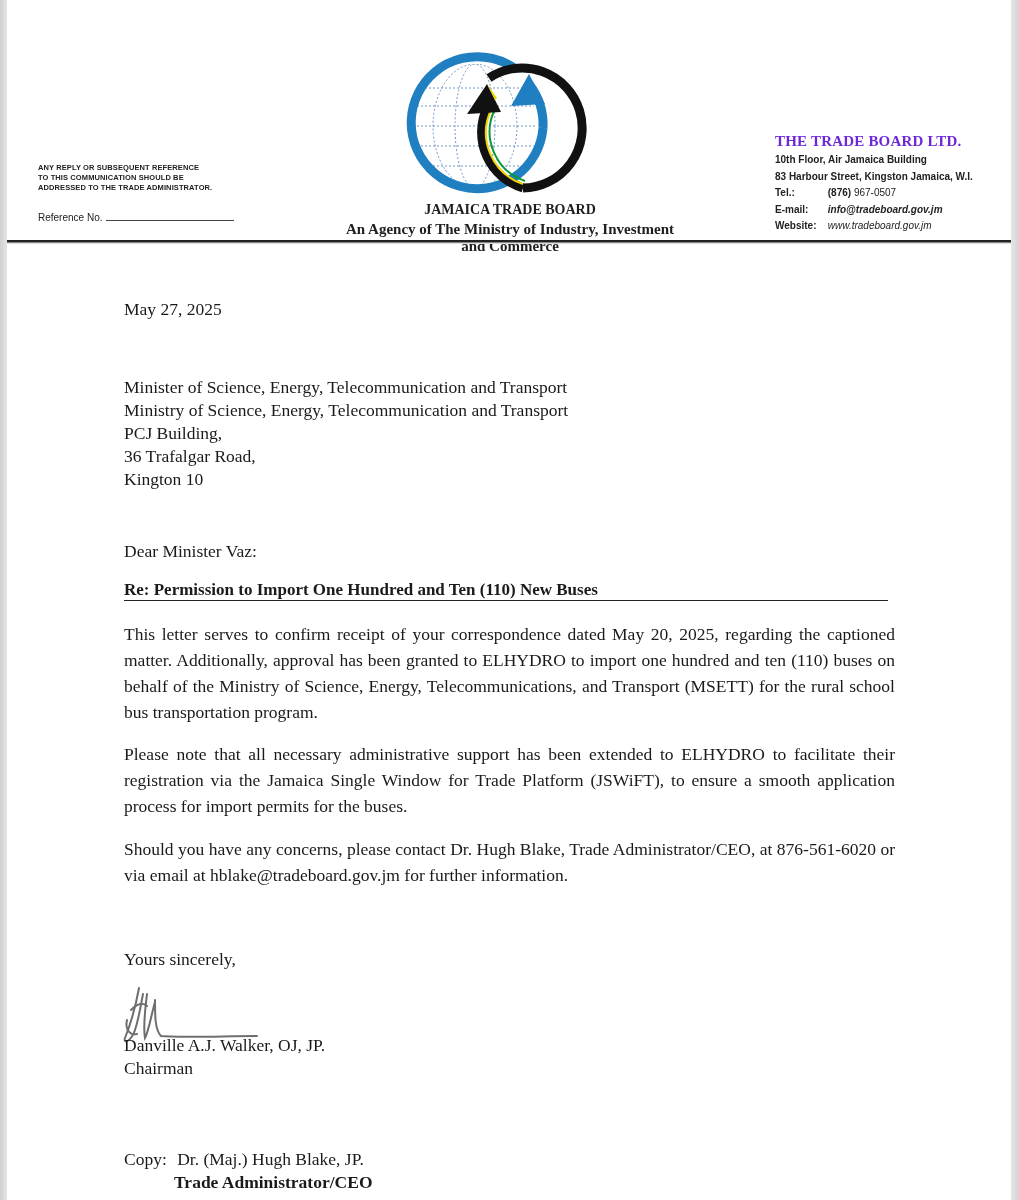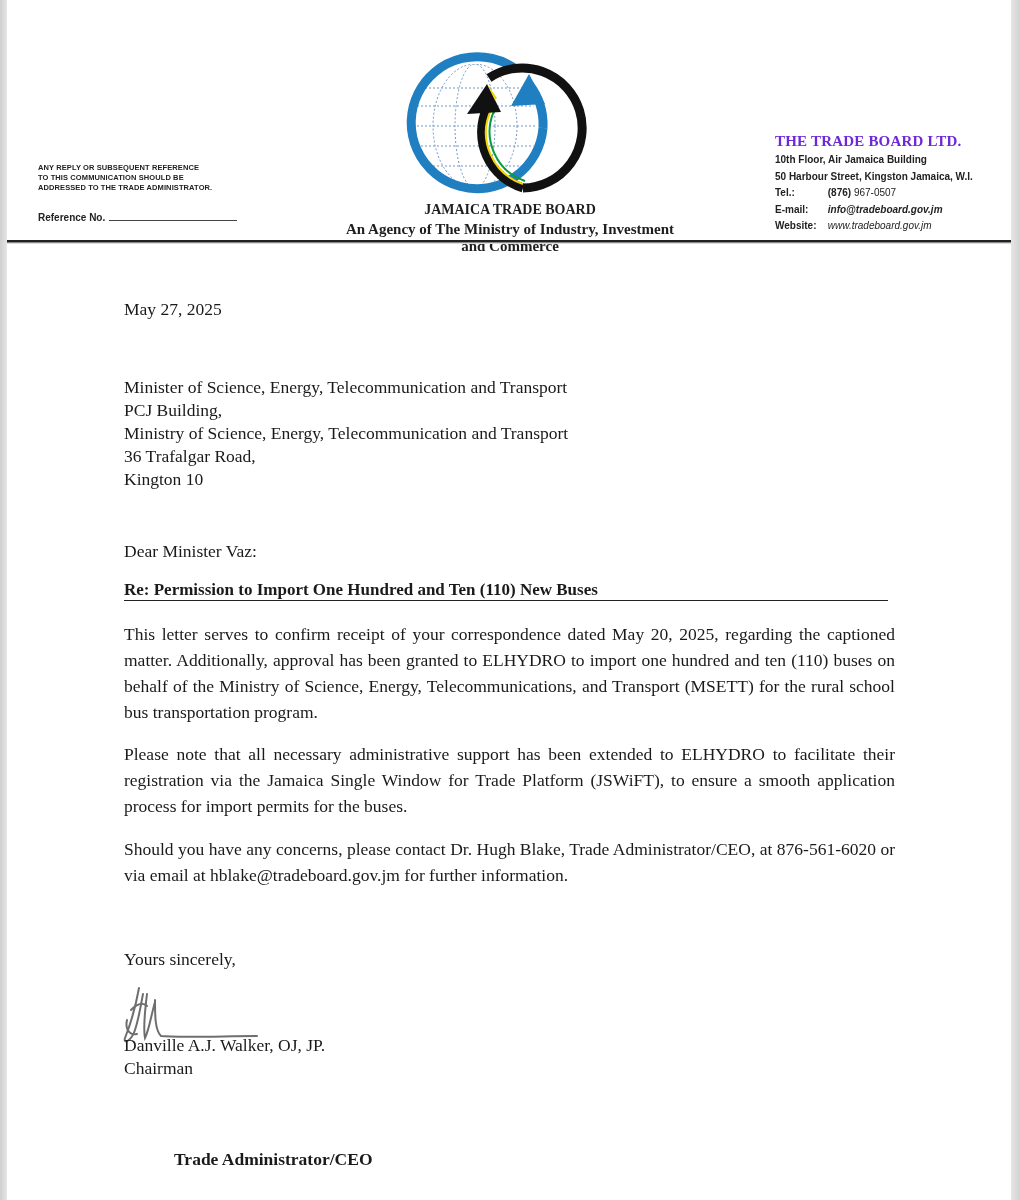--- a/index.html
+++ b/index.html
@@ -6,21 +6,21 @@
   body {
     width: 1019px; height: 1200px; position: relative; overflow: hidden;
     background: #ffffff;
     font-family: "Liberation Serif", serif;
     color: #1a1a1a;
   }
   .edge-left { position: absolute; left: 0; top: 0; width: 7px; height: 1200px; background: linear-gradient(90deg,#cfcfcf,#e6e6e6); }
   .edge-right { position: absolute; right: 0; top: 0; width: 8px; height: 1200px; background: linear-gradient(90deg,#e6e6e6,#d4d4d4); }
 
   .notice { position: absolute; left: 38px; top: 163px; font-family: "Liberation Sans", sans-serif; font-weight: bold; font-size: 7.5px; line-height: 10px; color: #222; letter-spacing: 0.1px; }
-  .refno { position: absolute; left: 38px; top: 211px; font-family: "Liberation Sans", sans-serif; font-weight: bold; font-size: 10px; color: #222; }
+  .refno { position: absolute; left: 38px; top: 211px; font-family: "Liberation Sans", sans-serif; font-weight: normal; font-size: 10px; color: #222; }
   .refno .line { display: inline-block; width: 128px; border-bottom: 1px solid #444; margin-left: 4px; height: 9px; vertical-align: baseline; }
 
   .logo { position: absolute; left: 405px; top: 48px; width: 220px; height: 160px; }
   .org-name { position: absolute; left: 340px; top: 202px; width: 340px; text-align: center; font-weight: bold; font-size: 14px; color: #1e1e1e; }
   .org-sub { position: absolute; left: 340px; top: 221px; width: 340px; text-align: center; font-weight: bold; font-size: 15px; color: #1e1e1e; }
 
   .company { position: absolute; left: 775px; top: 133px; }
   .company .cname { font-weight: bold; font-size: 15px; color: #6d28d9; letter-spacing: 0.2px; }
   .company .row { font-family: Liberation Sans, sans-serif; font-size: 10px; font-weight: bold; color: #222; height: 16.5px; line-height: 16.5px; white-space: nowrap; }
   .company .lbl { display: inline-block; width: 50px; }
@@ -82,21 +82,21 @@
     <polygon points="82,36 62,66 96,64" fill="#111"></polygon>
     <polygon points="82,36 84,40 90,52 92,50" fill="#f2d500"></polygon>
   </svg>
 </div>
 <div class="org-name">JAMAICA TRADE BOARD</div>
 <div class="org-sub">An Agency of The Ministry of Industry, Investment and Commerce</div>
 
 <div class="company">
   <div class="cname">THE TRADE BOARD LTD.</div>
   <div class="row" style="margin-top:2px">10th Floor, Air Jamaica Building</div>
-  <div class="row">50 Harbour Street, Kingston Jamaica, W.I.</div>
+  <div class="row">83 Harbour Street, Kingston Jamaica, W.I.</div>
   <div class="row">
     <span class="lbl">Tel.:</span>
     <span>(876)</span>
     <span class="light">967-0507</span>
   </div>
   <div class="row">
     <span class="lbl">E-mail:</span>
     <span class="ital">info@tradeboard.gov.jm</span>
   </div>
   <div class="row">
@@ -104,22 +104,22 @@
     <span class="ital light">www.tradeboard.gov.jm</span>
   </div>
 </div>
 
 <div class="rule"></div>
 
 <div class="txt" style="top:298px">May 27, 2025</div>
 
 <div class="txt" style="top:376px">
   <div>Minister of Science, Energy, Telecommunication and Transport</div>
+  <div>Ministry of Science, Energy, Telecommunication and Transport</div>
   <div>PCJ Building,</div>
-  <div>Ministry of Science, Energy, Telecommunication and Transport</div>
   <div>36 Trafalgar Road,</div>
   <div>Kington 10</div>
 </div>
 
 <div class="txt" style="top:540px">Dear Minister Vaz:</div>
 
 <div class="subject">Re: Permission to Import One Hundred and Ten (110) New Buses</div>
 
 <div class="para" style="top:621px">This letter serves to confirm receipt of your correspondence dated May 20, 2025, regarding the captioned matter. Additionally, approval has been granted to ELHYDRO to import one hundred and ten (110) buses on behalf of the Ministry of Science, Energy, Telecommunications, and Transport (MSETT) for the rural school bus transportation program.</div>
 <div class="para" style="top:741px">Please note that all necessary administrative support has been extended to ELHYDRO to facilitate their registration via the Jamaica Single Window for Trade Platform (JSWiFT), to ensure a smooth application process for import permits for the buses.</div>
@@ -138,14 +138,18 @@
     </g>
   </svg>
 </div>
 
 <div class="txt" style="top:1034px">
   <div>Danville A.J. Walker, OJ, JP.</div>
   <div>Chairman</div>
 </div>
 
 <div class="txt" style="top:1148px">
+  <div>
+    <span>Copy:</span>
+    <span style="margin-left:6px">Dr. (Maj.) Hugh Blake, JP.</span>
+  </div>
   <div class="bold" style="margin-left:50px">Trade Administrator/CEO</div>
 </div>
 
 </body></html>

